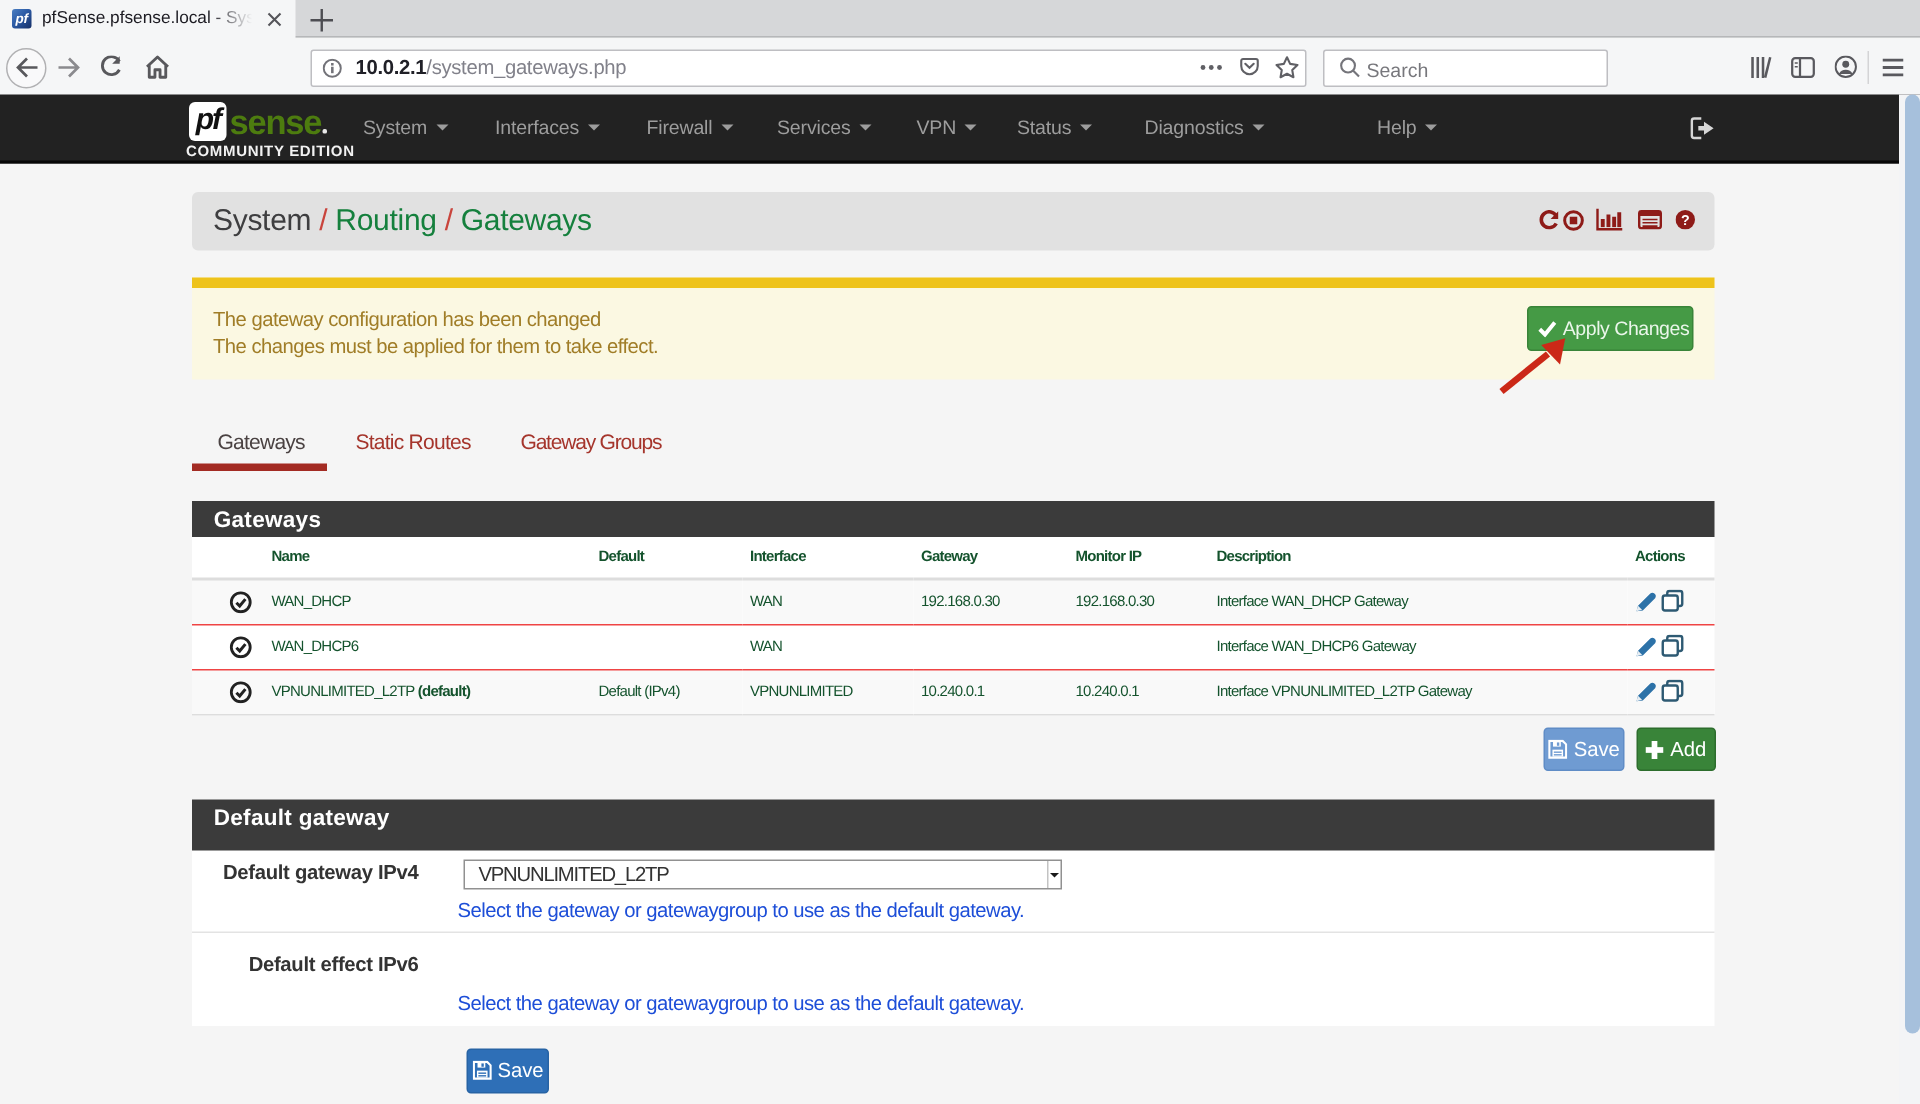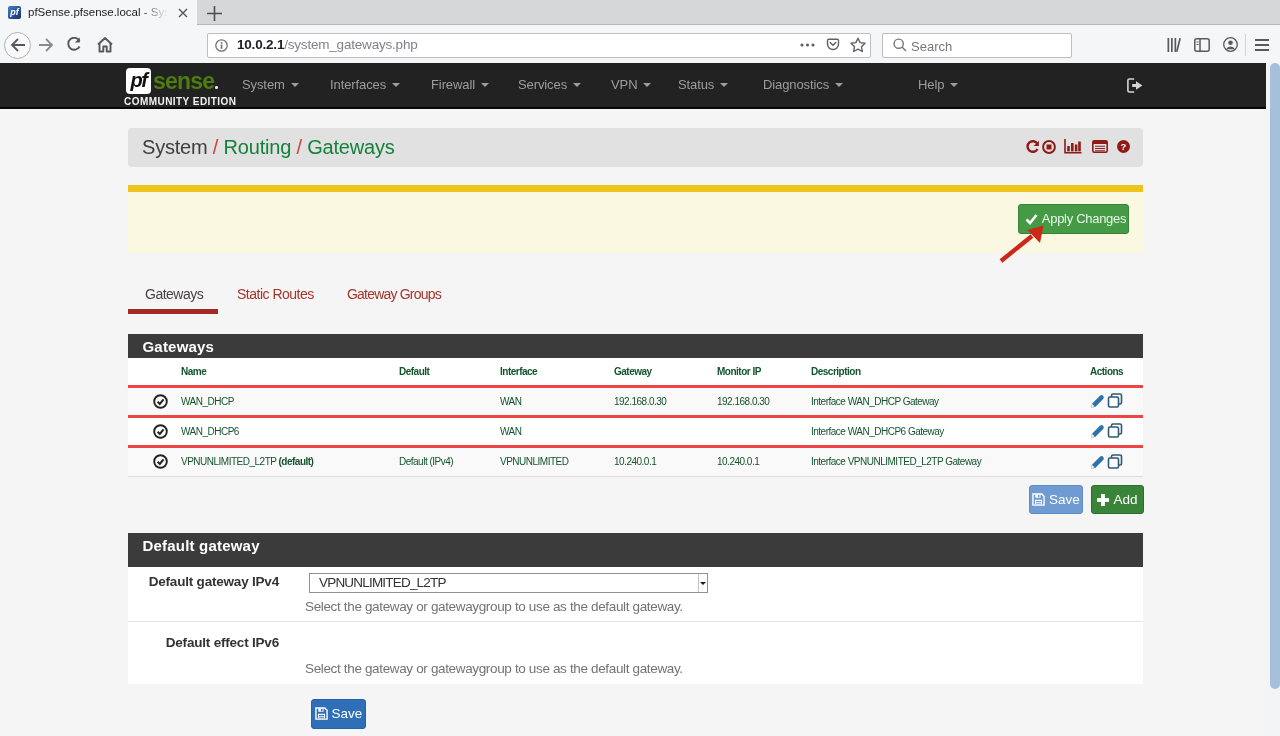--- a/index.html
+++ b/index.html
@@ -51,33 +51,33 @@
 
   .tabtext { top:286px; font-size:14px; letter-spacing:-0.5px; }
   .tabred { color:#a5352c; }
   #tabline { left:128px; top:309px; width:90px; height:5px; background:#a32b23; }
 
   .phead { background:#3b3b3b; color:#fff; font-weight:bold; font-size:15px; letter-spacing:0.2px; }
   #panel1 { left:128px; top:334px; width:1015px; }
   #p1head { height:24px; line-height:25px; padding-left:14.5px; }
   table { border-collapse:collapse; width:1015px; background:#fff; font-size:10px; color:#14532d; letter-spacing:-0.5px; border-bottom:1px solid #ddd; }
   th { text-align:left; font-weight:bold; border-bottom:2px solid #ddd; height:28px; padding:0 0 0 5px; }
-  td { border-top:3px solid #ef4444; height:30px; padding:0 0 0 5px;margin-top:17px; }
+  td { border-top:1px solid #ef4444; height:30px; padding:0 0 0 5px;margin-top:17px; }
   tr.odd td { background:#f9f9f9; }
   table { table-layout:fixed; }
 
   .btn { border-radius:3px; font-size:13.5px; color:#fff; text-align:center; }
   #savebtn1 { left:1029px; top:485px; width:54px; height:29px; background:#6f9bd2; border:1px solid #5f8cc6; line-height:27px;}
   #addbtn  { left:1091px; top:485px; width:53px; height:29px; background:#398439; border:1px solid #2d6d2d; line-height:27px;}
 
   #panel2 { left:128px; top:533px; width:1015px; height:151px; background:#fff; }
   #p2head { height:34px; line-height:26px; padding-left:14.5px; }
   .flabel { font-size:13.5px; font-weight:bold; color:#333; width:145px; text-align:right; letter-spacing:-0.2px; }
   .fselect { width:399px; height:20px; background:#fff; border:1px solid #919191; font-size:13.5px; color:#333; }
-  .fhelp { font-size:13.5px; color:#737373; letter-spacing:-0.35px; }
+  .fhelp { font-size:13.5px; color:#1d4ed8; letter-spacing:-0.35px; }
   .selarrow { width:0; height:0; border-left:3px solid transparent; border-right:3px solid transparent; border-top:3.8px solid #1a1a1a; }
   #rowsep { left:0px; top:88px; width:1015px; height:1px; background:#e3e3e3; }
 
   #savebtn2 { left:311px; top:699px; width:55px; height:30px; background:#2e6fb7; border:1px solid #2763a4; line-height:28px; }
 
   #scrolltrack { left:1266px; top:63px; width:14px; height:673px; background:#f3f4f6; }
   #scrollthumb { left:3.5px; top:0px; width:10.5px; height:626px; background:#a6c0dc; border-radius:5px; }
 </style>
 </head>
 <body>
@@ -200,20 +200,21 @@
   <rect x="1" y="1" width="14" height="3" fill="#8e1b18"></rect>
   <path d="M3 6.3 H13 M3 8.5 H13 M3 10.7 H13" stroke="#8e1b18" stroke-width="1.1"></path>
 </svg>
 <svg class="abs" style="left:1117px;top:140px" width="13" height="13" viewBox="0 0 13 13">
   <circle cx="6.5" cy="6.5" r="6.5" fill="#8e1b18"></circle>
   <text x="6.5" y="9.8" font-size="9.5" font-weight="bold" fill="#fff" text-anchor="middle" font-family="Liberation Sans">?</text>
 </svg>
 
 <div class="abs" id="alert">
   <div class="abs" id="alertband"></div>
+  <div class="abs" id="alerttext">The gateway configuration has been changed<br>The changes must be applied for them to take effect.</div>
   <div class="abs" id="applybtn">
     <svg style="vertical-align:-2px;margin-right:4px" width="13" height="12" viewBox="0 0 13 12">
       <path d="M1.5 6.5 L5 10 L11.5 2" stroke="#fff" stroke-width="2.6" fill="none"></path>
     </svg>Apply Changes</div>
 </div>
 <svg class="abs" style="left:996px;top:220px" width="52" height="45" viewBox="0 0 52 45">
   <path d="M5 41 L36 16" stroke="#cb2817" stroke-width="4.4"></path>
   <path d="M47.5 5.5 L44 23 L31.5 10 Z" fill="#cb2817"></path>
 </svg>
 

